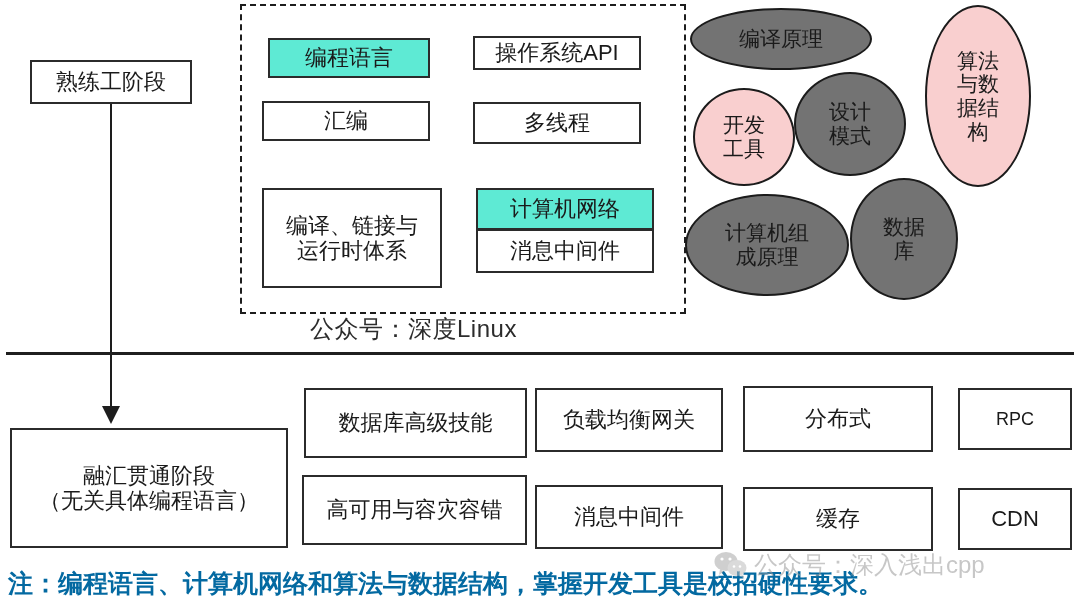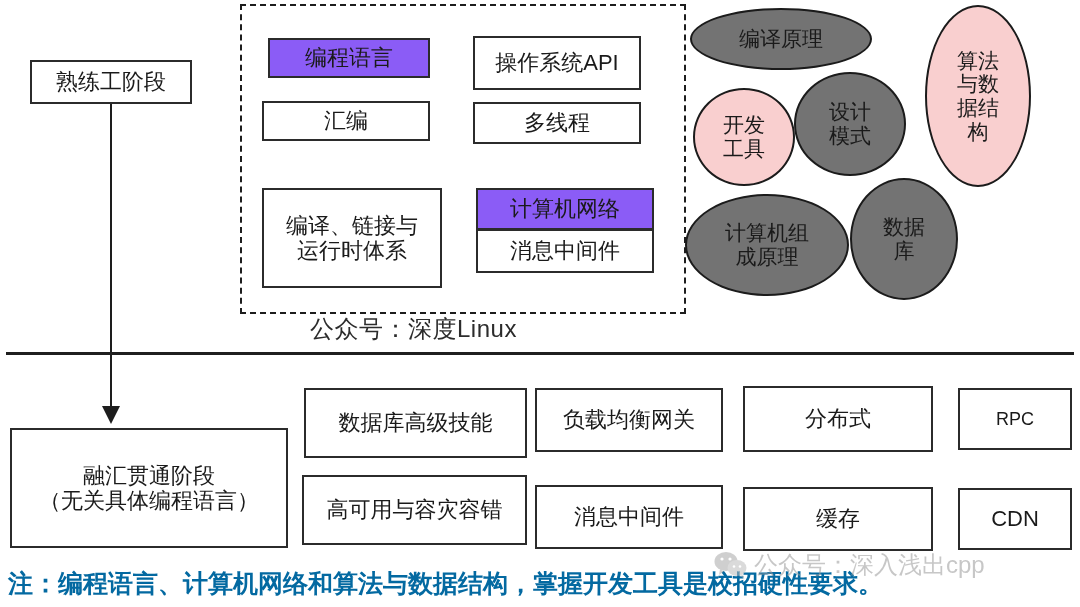--- a/index.html
+++ b/index.html
@@ -26,21 +26,21 @@
     background: #ffffff;
     display: flex;
     align-items: center;
     justify-content: center;
     text-align: center;
     color: #1a1a1a;
     line-height: 1.15;
     white-space: pre-line;
   }
   .box.pink {
-    background: #8b5cf6;
+    background: #5eead4;
   }
 
   
   .stage-top  { left: 30px;  top: 60px;  width: 162px; height: 44px;  font-size: 22px; }
   .stage-bot  { left: 10px;  top: 428px; width: 278px; height: 120px; font-size: 22px; }
 
   
   .dashed-group {
     position: absolute;
     left: 240px;
@@ -48,21 +48,21 @@
     width: 446px;
     height: 310px;
     box-sizing: border-box;
     border: 2px dashed #1d1d1d;
     background: transparent;
   }
 
   
   .d-lang   { left: 268px; top: 38px;  width: 162px; height: 40px; font-size: 22px; }
   .d-asm    { left: 262px; top: 101px; width: 168px; height: 40px; font-size: 22px; }
-  .d-osapi  { left: 473px; top: 36px;  width: 168px; height: 54px; font-size: 22px; }
+  .d-osapi  { left: 473px; top: 36px;  width: 168px; height: 34px; font-size: 22px; }
   .d-thread { left: 473px; top: 102px; width: 168px; height: 42px; font-size: 22px; }
   .d-compile{ left: 262px; top: 188px; width: 180px; height: 100px; font-size: 22px; }
   .d-net    { left: 476px; top: 188px; width: 178px; height: 42px; font-size: 22px; }
   .d-netprog{ left: 476px; top: 229px; width: 178px; height: 44px; font-size: 22px; }
 
   
   .b-dbadv  { left: 304px; top: 388px; width: 223px; height: 70px; font-size: 22px; }
   .b-lb     { left: 535px; top: 388px; width: 188px; height: 64px; font-size: 22px; }
   .b-dist   { left: 743px; top: 386px; width: 190px; height: 66px; font-size: 22px; }
   .b-rpc    { left: 958px; top: 388px; width: 114px; height: 62px; font-size: 18px; }

